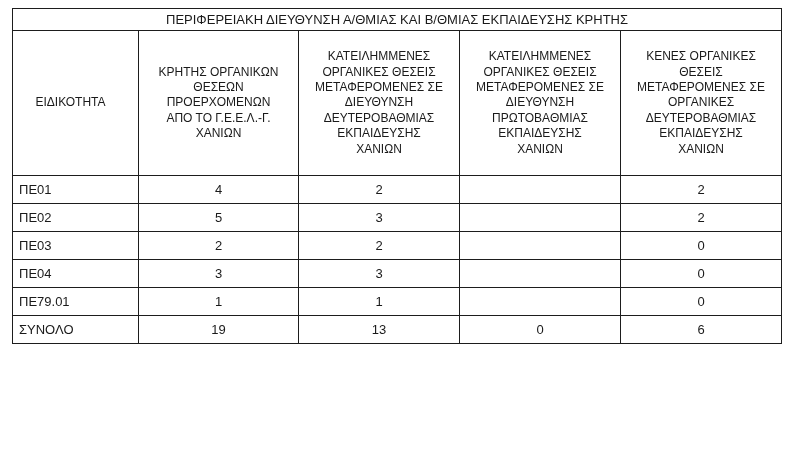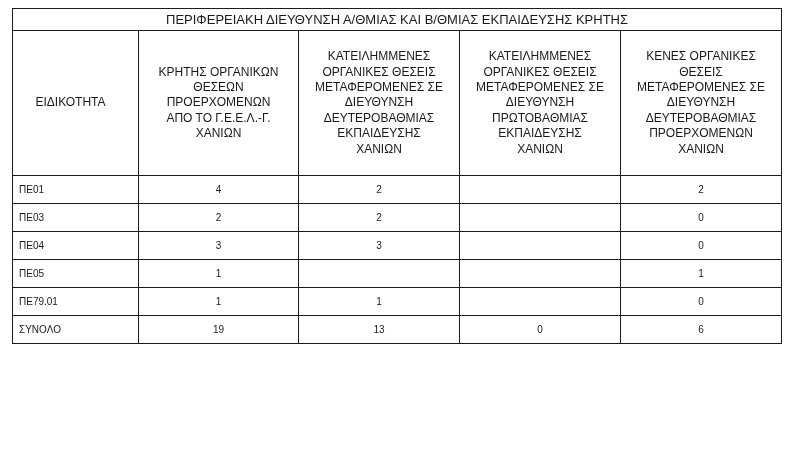--- a/index.html
+++ b/index.html
@@ -44,21 +44,21 @@
     height: 140px;
     font-size: 12px;
   }
   .head-spec {
     text-align: center;
     padding-left: 6px !important;
   }
   .body-row td {
     height: 23px;
     text-align: center;
-    font-size: 10px;
+    font-size: 13px;
   }
   .body-row td.spec {
     text-align: left;
     padding-left: 6px;
   }
   col.c-spec  { width: 126px; }
   col.c-v1    { width: 160px; }
   col.c-v2    { width: 161px; }
   col.c-v3    { width: 161px; }
   col.c-v4    { width: 161px; }
@@ -77,50 +77,50 @@
     </colgroup>
     <tbody>
       <tr>
         <td class="title-cell" colspan="5">ΠΕΡΙΦΕΡΕΙΑΚΗ ΔΙΕΥΘΥΝΣΗ Α/ΘΜΙΑΣ ΚΑΙ Β/ΘΜΙΑΣ ΕΚΠΑΙΔΕΥΣΗΣ ΚΡΗΤΗΣ</td>
       </tr>
       <tr class="head-row">
         <td class="head-spec">ΕΙΔΙΚΟΤΗΤΑ</td>
         <td>ΚΡΗΤΗΣ ΟΡΓΑΝΙΚΩΝ ΘΕΣΕΩΝ ΠΡΟΕΡΧΟΜΕΝΩΝ ΑΠΟ ΤΟ Γ.Ε.Ε.Λ.-Γ. ΧΑΝΙΩΝ</td>
         <td>ΚΑΤΕΙΛΗΜΜΕΝΕΣ ΟΡΓΑΝΙΚΕΣ ΘΕΣΕΙΣ ΜΕΤΑΦΕΡΟΜΕΝΕΣ ΣΕ ΔΙΕΥΘΥΝΣΗ ΔΕΥΤΕΡΟΒΑΘΜΙΑΣ ΕΚΠΑΙΔΕΥΣΗΣ ΧΑΝΙΩΝ</td>
         <td>ΚΑΤΕΙΛΗΜΜΕΝΕΣ ΟΡΓΑΝΙΚΕΣ ΘΕΣΕΙΣ ΜΕΤΑΦΕΡΟΜΕΝΕΣ ΣΕ ΔΙΕΥΘΥΝΣΗ ΠΡΩΤΟΒΑΘΜΙΑΣ ΕΚΠΑΙΔΕΥΣΗΣ ΧΑΝΙΩΝ</td>
-        <td>ΚΕΝΕΣ ΟΡΓΑΝΙΚΕΣ ΘΕΣΕΙΣ ΜΕΤΑΦΕΡΟΜΕΝΕΣ ΣΕ ΔΙΕΥΘΥΝΣΗ ΔΕΥΤΕΡΟΒΑΘΜΙΑΣ ΠΡΟΕΡΧΟΜΕΝΩΝ ΧΑΝΙΩΝ</td>
+        <td>ΚΕΝΕΣ ΟΡΓΑΝΙΚΕΣ ΘΕΣΕΙΣ ΜΕΤΑΦΕΡΟΜΕΝΕΣ ΣΕ ΟΡΓΑΝΙΚΕΣ ΔΕΥΤΕΡΟΒΑΘΜΙΑΣ ΕΚΠΑΙΔΕΥΣΗΣ ΧΑΝΙΩΝ</td>
       </tr>
 
       <tr class="body-row">
         <td class="spec">ΠΕ01</td>
         <td>4</td>
         <td>2</td>
+        <td></td>
+        <td>2</td>
+      </tr>
+      <tr class="body-row">
+        <td class="spec">ΠΕ02</td>
+        <td>5</td>
+        <td>3</td>
         <td></td>
         <td>2</td>
       </tr>
       <tr class="body-row">
         <td class="spec">ΠΕ03</td>
         <td>2</td>
         <td>2</td>
         <td></td>
         <td>0</td>
       </tr>
       <tr class="body-row">
         <td class="spec">ΠΕ04</td>
         <td>3</td>
         <td>3</td>
         <td></td>
         <td>0</td>
-      </tr>
-      <tr class="body-row">
-        <td class="spec">ΠΕ05</td>
-        <td>1</td>
-        <td></td>
-        <td></td>
-        <td>1</td>
       </tr>
       <tr class="body-row">
         <td class="spec">ΠΕ79.01</td>
         <td>1</td>
         <td>1</td>
         <td></td>
         <td>0</td>
       </tr>
       <tr class="body-row">
         <td class="spec">ΣΥΝΟΛΟ</td>

